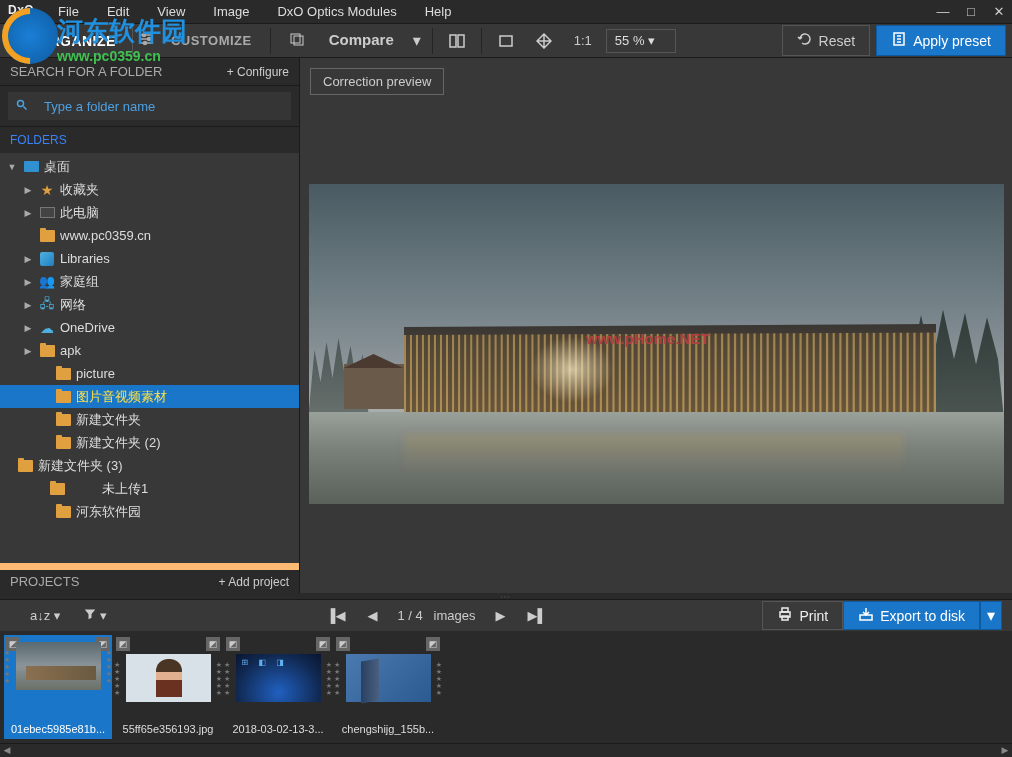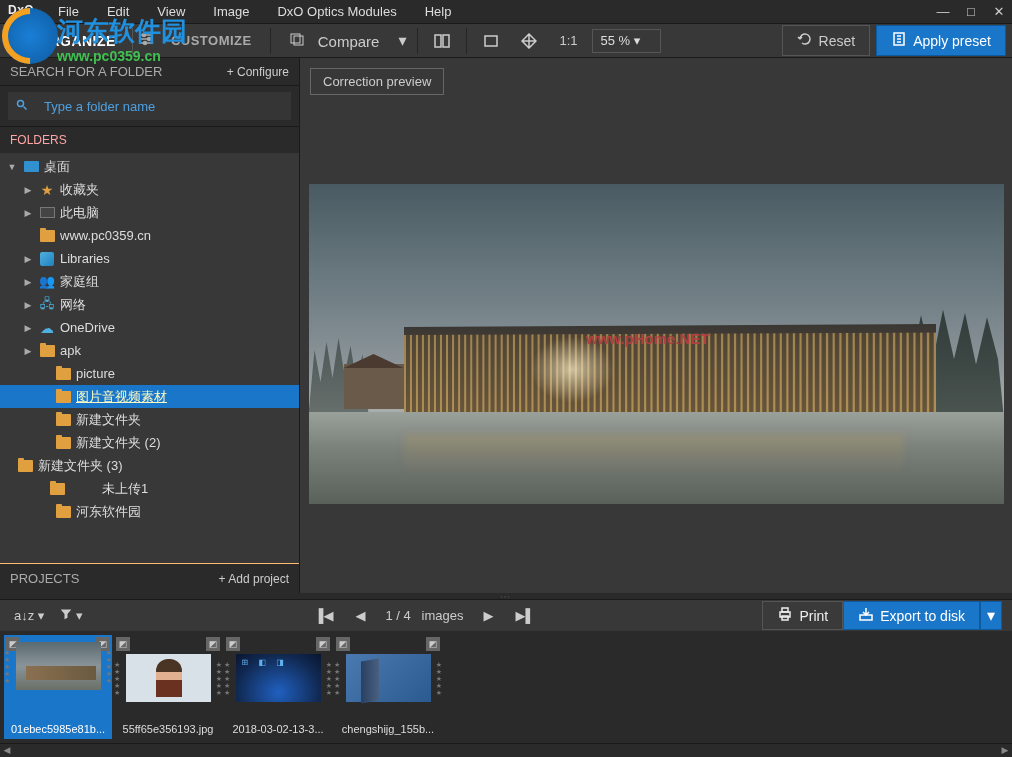--- a/index.html
+++ b/index.html
@@ -18,58 +18,58 @@
 .menu-item { padding: 3px 14px; cursor: pointer; }
 .window-controls { position: absolute; right: 6px; top: 0; display: flex; gap: 14px; align-items: center; height: 23px; }
 .window-btn { width: 14px; height: 14px; cursor: pointer; display: flex; align-items: center; justify-content: center; font-size: 13px; color: #ccc; }
 
 
 .toolbar { height: 35px; background: #383838; border-top: 1px solid #1a1a1a; border-bottom: 1px solid #1a1a1a; display: flex; align-items: center; padding: 0 6px; gap: 6px; }
 .tb-organize { font-size: 14px; font-weight: bold; color: #fff; padding: 4px 10px; letter-spacing: 0.5px; }
 .tb-customize { font-size: 13px; font-weight: bold; color: #aaa; padding: 4px 10px; letter-spacing: 0.5px; cursor: pointer; }
 .tb-divider { width: 1px; height: 26px; background: #555; }
 .tb-sep { width: 1px; height: 26px; background: #252525; margin: 0 2px; }
-.tb-compare { display: flex; align-items: flex-end; gap: 13px; padding: 4px 10px; cursor: pointer; font-size: 15px; }
+.tb-compare { display: flex; align-items: flex-start; gap: 24px; padding: 4px 10px; cursor: pointer; font-size: 15px; font-weight: bold; }
 .tb-dropdown { width: 14px; height: 20px; display: flex; align-items: center; justify-content: center; cursor: pointer; }
 .tb-iconbtn { padding: 4px 8px; cursor: pointer; display: flex; align-items: center; justify-content: center; }
 .tb-zoom-select { background: #383838; border: 1px solid #555; color: #ddd; padding: 3px 20px 3px 8px; font-size: 13px; height: 24px; cursor: pointer; }
 .tb-spacer { flex: 1; }
 .tb-reset { display: flex; align-items: center; gap: 6px; padding: 5px 14px; border: 1px solid #555; color: #ccc; font-size: 14px; cursor: pointer; }
 .tb-apply { display: flex; align-items: center; gap: 6px; padding: 5px 14px; background: #1976c9; border: 1px solid #0d5a9e; color: #fff; font-size: 14px; cursor: pointer; }
 
 
 .main { display: flex; height: 535px; }
 .sidebar { width: 300px; background: #2a2a2a; display: flex; flex-direction: column; border-right: 1px solid #1a1a1a; }
 .preview-area { flex: 1; background: #383838; position: relative; display: flex; flex-direction: column; }
 
 
 .sb-header { height: 28px; display: flex; align-items: center; justify-content: space-between; padding: 0 10px; background: #2a2a2a; font-size: 13px; color: #aaa; border-bottom: 1px solid #1a1a1a; }
 .sb-header-link { font-size: 12px; color: #ccc; cursor: pointer; }
 .sb-search { padding: 6px 8px; border-bottom: 1px solid #1a1a1a; }
 .sb-search-box { display: flex; align-items: center; gap: 8px; padding: 5px 8px; background: #353535; }
 .sb-search-input { flex: 1; background: transparent; border: none; color: #4da0e0; font-size: 13px; outline: none; margin-left: 8px; }
 .sb-search-input::placeholder { color: #4da0e0; }
-.sb-section-label { height: 26px; display: flex; align-items: center; padding: 0 10px; font-size: 12px; color: #fca5a5; }
+.sb-section-label { height: 26px; display: flex; align-items: center; padding: 0 10px; font-size: 12px; color: #3b82f6; }
 .folder-tree { flex: 1; overflow-y: auto; padding: 2px 0; background: #383838; }
 .tree-item { display: flex; align-items: center; height: 23px; font-size: 13px; color: #ddd; cursor: pointer; padding-right: 6px; }
-.tree-item.selected { background: #1976c9; color: #fef9c3; text-decoration: underline; }
+.tree-item.selected { background: #1976c9; color: #fde047; }
 .tree-arrow { width: 12px; display: flex; justify-content: center; font-size: 9px; color: #aaa; }
 .tree-icon { width: 18px; height: 16px; margin: 0 4px; display: flex; align-items: center; justify-content: center; }
 .tree-label { white-space: nowrap; overflow: hidden; }
 .folder-ic { width: 15px; height: 12px; background: #e0a040; border-radius: 1px; position: relative; }
 .folder-ic::before { content: ""; position: absolute; top: -2px; left: 0; width: 6px; height: 3px; background: #e0a040; border-radius: 1px 1px 0 0; }
 .desktop-ic { width: 15px; height: 11px; background: #3090d0; border-radius: 1px; }
 .star-ic { color: #e0a040; font-size: 14px; }
 .pc-ic { width: 15px; height: 11px; background: #444; border: 1px solid #777; }
 .lib-ic { width: 14px; height: 14px; background: linear-gradient(135deg, #4fb0e0, #2080c0); border-radius: 2px; }
 .group-ic { color: #e0a040; font-size: 13px; }
 .net-ic { color: #4fb0e0; font-size: 13px; }
 .onedrive-ic { color: #4fb0e0; font-size: 14px; }
 
-.sb-projects { height: 30px; border-top: 1px solid #fdba74; display: flex; align-items: center; justify-content: space-between; padding: 0 10px; background: #2a2a2a; font-size: 13px; color: #aaa; }
+.sb-projects { height: 30px; border-top: 7px solid #fdba74; display: flex; align-items: center; justify-content: space-between; padding: 0 10px; background: #2a2a2a; font-size: 13px; color: #aaa; }
 
 
 .preview-toolbar { padding: 10px; }
 .correction-btn { display: inline-block; padding: 5px 12px; border: 1px solid #666; color: #ccc; font-size: 13px; cursor: pointer; background: #383838; }
 .preview-canvas { flex: 1; display: flex; align-items: center; justify-content: center; padding: 20px 8px 30px; }
 .preview-image { width: 695px; height: 320px; position: relative; overflow: hidden; }
 .sky { position: absolute; inset: 0; background: linear-gradient(180deg, #4a5a62 0%, #6a7a80 30%, #8a9398 55%, #b0b4b0 75%, #cacdc8 100%); }
 .trees-l { position: absolute; bottom: 90px; left: 0; width: 60px; height: 80px; background: linear-gradient(0deg, #3a4540, #2a3530); clip-path: polygon(0 100%, 10% 20%, 20% 60%, 30% 10%, 40% 55%, 50% 5%, 60% 50%, 70% 15%, 80% 60%, 90% 25%, 100% 100%); opacity: 0.6; }
 .trees-r { position: absolute; bottom: 90px; right: 0; width: 110px; height: 110px; background: linear-gradient(0deg, #2a3530, #1a2520); clip-path: polygon(0 100%, 5% 30%, 15% 60%, 25% 10%, 35% 55%, 45% 5%, 55% 50%, 65% 8%, 75% 55%, 85% 12%, 95% 50%, 100% 100%); opacity: 0.75; }
 .building { position: absolute; bottom: 92px; left: 95px; width: 500px; height: 85px; background: linear-gradient(180deg, #3a3632 0%, #4a4238 30%, #6a5840 100%); transform: perspective(800px) rotateY(-6deg); transform-origin: left center; }
@@ -82,21 +82,21 @@
 .water { position: absolute; bottom: 0; left: 0; right: 0; height: 92px; background: linear-gradient(180deg, #9aa09a 0%, #7a807a 40%, #5a605a 100%); }
 .reflection { position: absolute; bottom: 30px; left: 95px; width: 500px; height: 40px; background: linear-gradient(180deg, rgba(180,150,90,0.3), transparent); filter: blur(3px); }
 .preview-watermark { position: absolute; top: 50%; left: 50%; transform: translate(-70px, -14px); color: #b04040; font-size: 15px; font-weight: bold; z-index: 2; }
 
 
 .drag-handle-h { height: 6px; background: #2a2a2a; cursor: ns-resize; display: flex; align-items: center; justify-content: center; }
 .drag-dots { color: #555; font-size: 10px; letter-spacing: 2px; }
 
 
 .film-toolbar { height: 32px; background: #383838; border-top: 1px solid #1a1a1a; display: flex; align-items: center; padding: 0 10px; }
-.film-sort { display: flex; gap: 8px; align-items: center; }
+.film-sort { display: flex; gap: 16px; align-items: center; margin-left: 16px; }
 .film-sort-btn { padding: 2px 4px; cursor: pointer; color: #ccc; font-size: 13px; }
 .film-nav { flex: 1; display: flex; align-items: center; justify-content: center; gap: 18px; font-size: 13px; }
 .film-nav-btn { cursor: pointer; color: #ccc; padding: 2px; }
 .film-counter { color: #ccc; }
 .film-actions { display: flex; gap: 0; }
 .film-print { display: flex; align-items: center; gap: 6px; padding: 4px 14px; border: 1px solid #555; background: #3a3a3a; color: #eee; font-size: 14px; cursor: pointer; }
 .film-export { display: flex; align-items: center; gap: 6px; padding: 4px 14px; background: #1976c9; border: 1px solid #0d5a9e; color: #fff; font-size: 14px; cursor: pointer; }
 .film-export-dd { width: 22px; padding: 4px 0; background: #1976c9; border: 1px solid #0d5a9e; color: #fff; cursor: pointer; display: flex; align-items: center; justify-content: center; }
 
 

